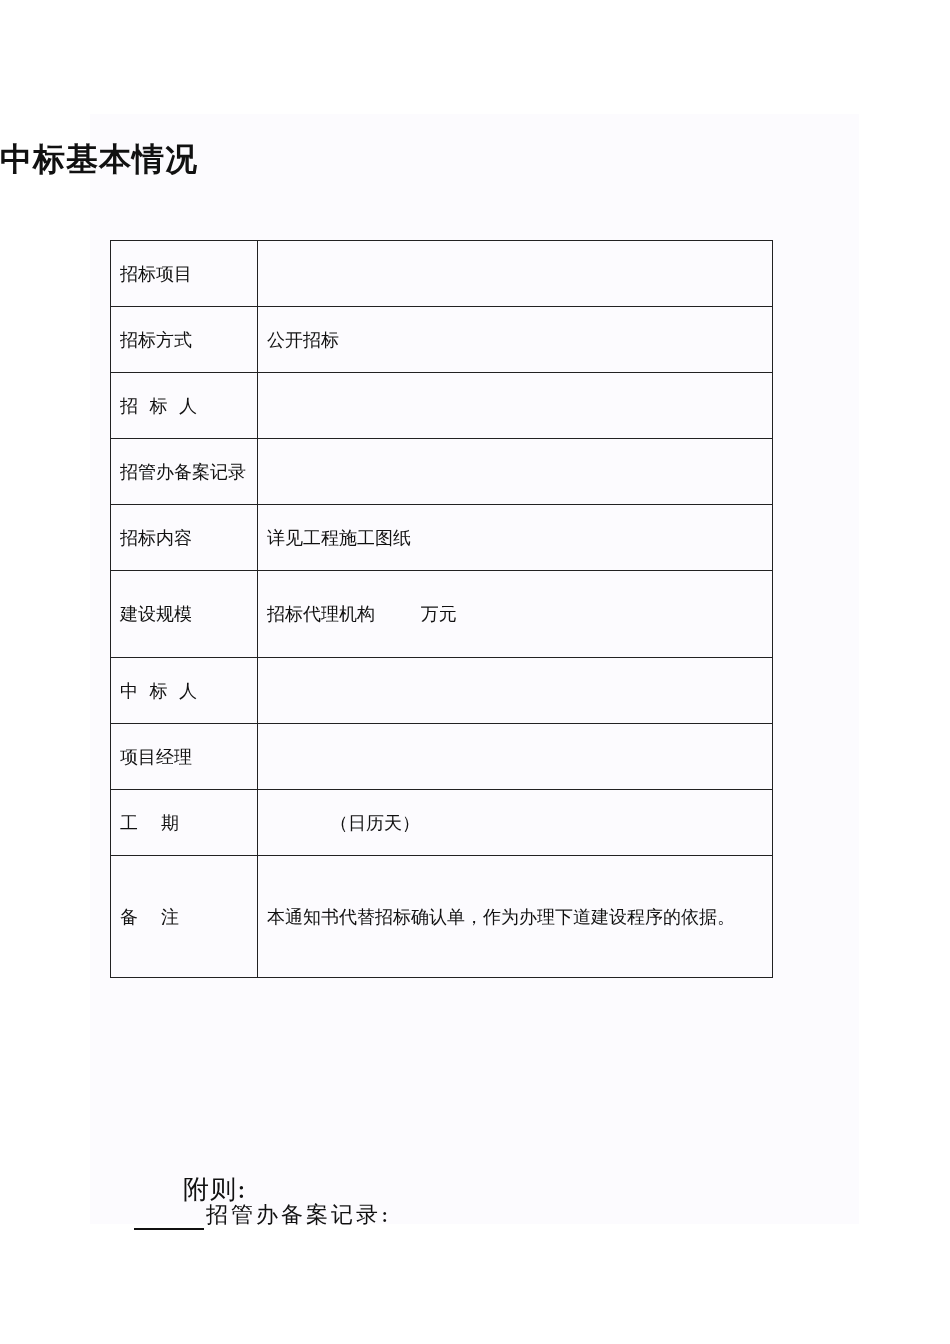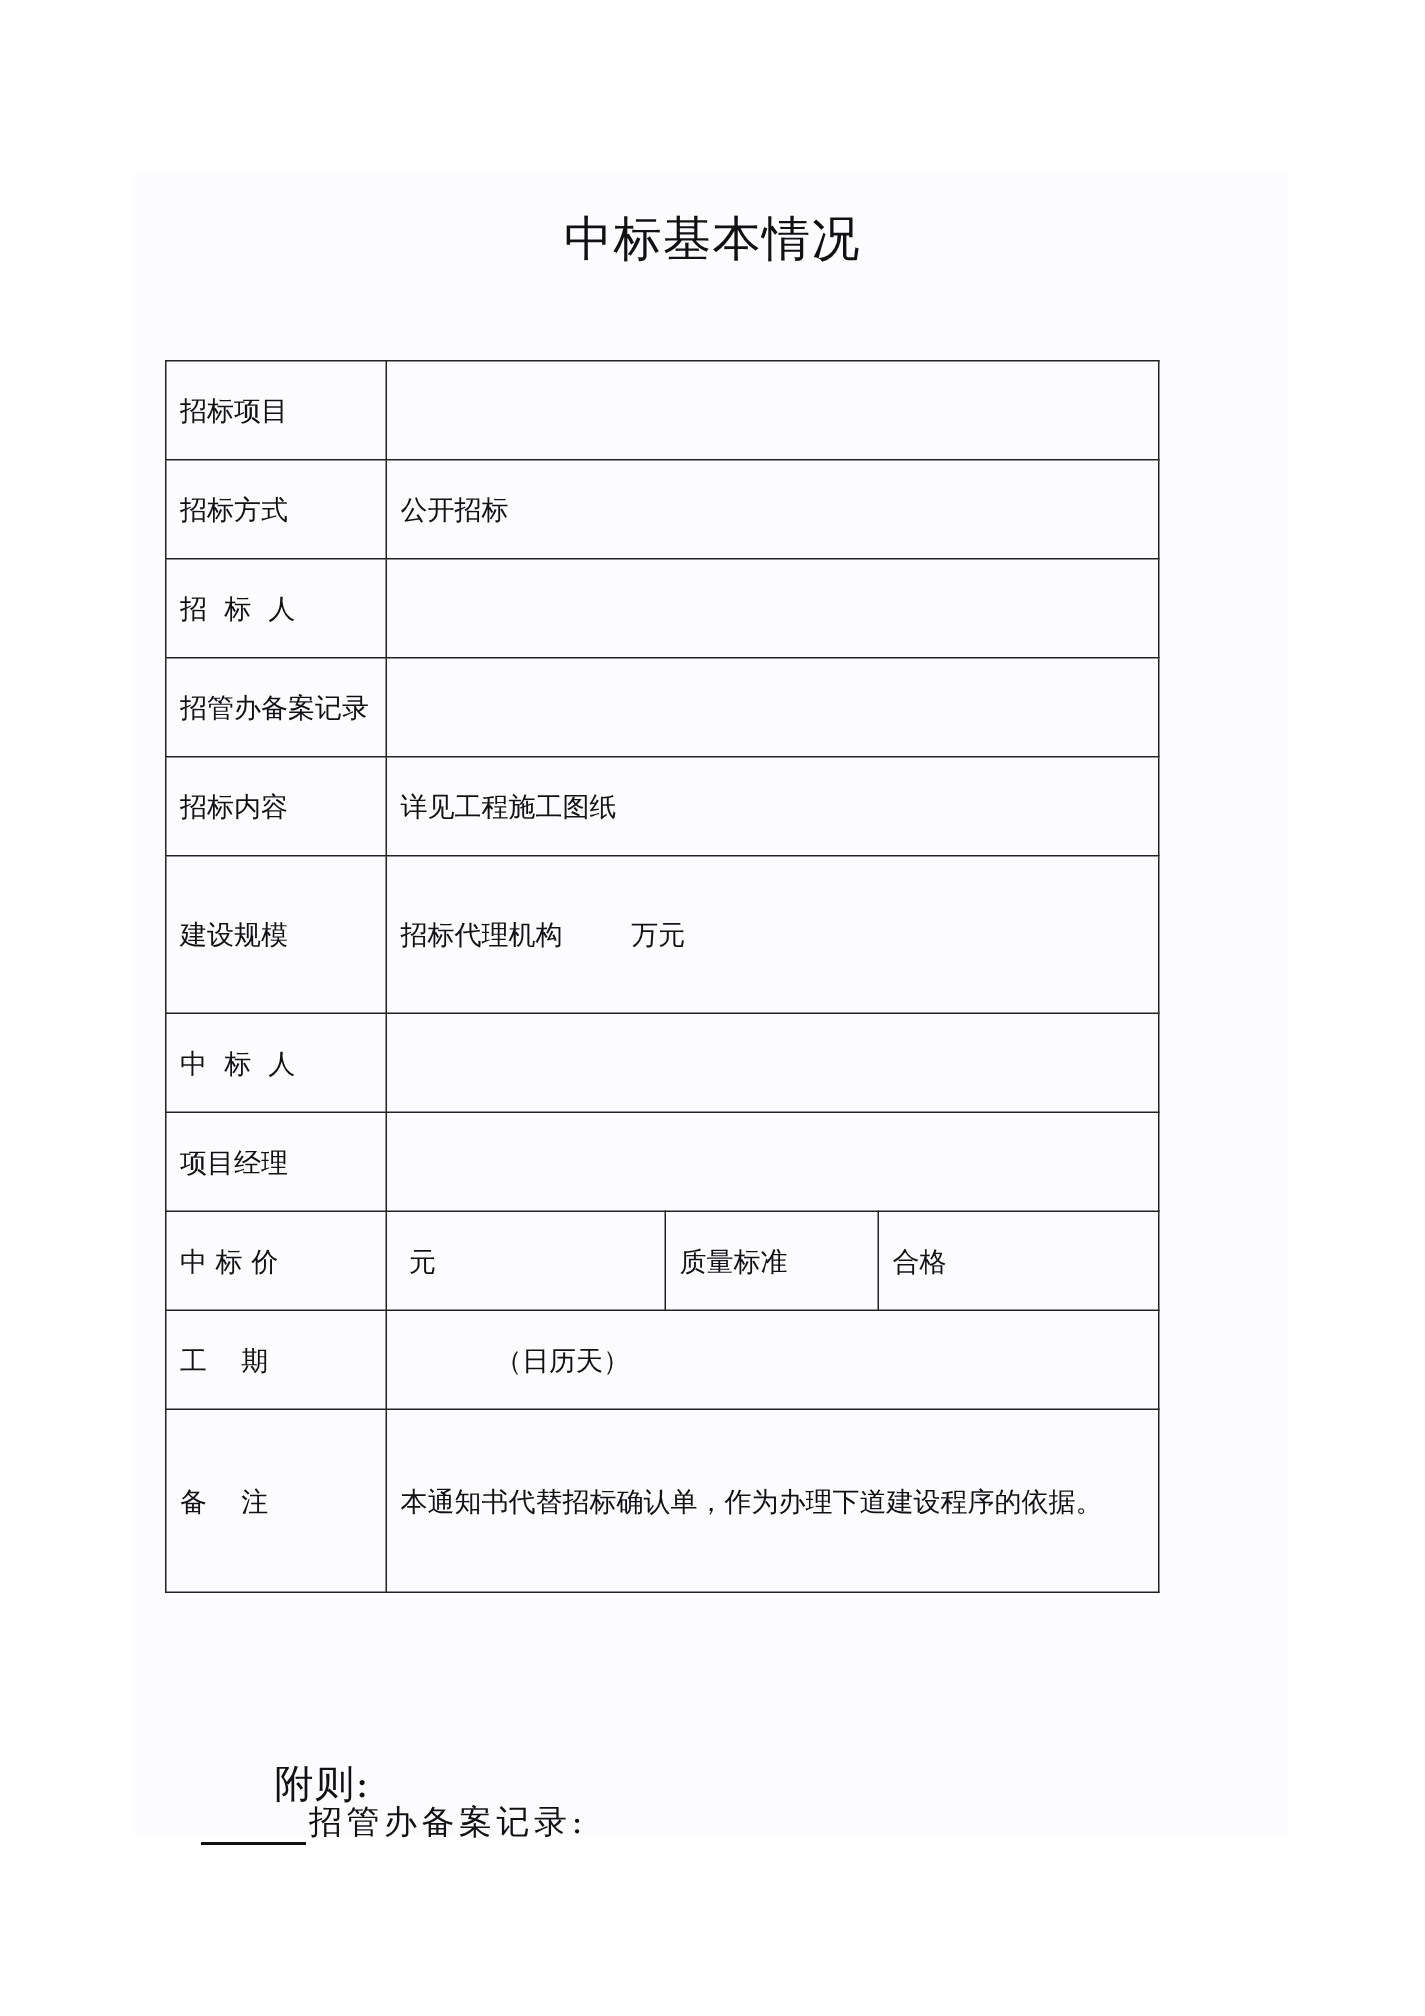--- a/index.html
+++ b/index.html
@@ -1,25 +1,25 @@
 <!DOCTYPE html>
 <html><head>
 <meta charset="utf-8">
 <style>
   html, body { margin:0; padding:0; background:#ffffff; }
   body { width:950px; height:1344px; position:relative; overflow:hidden;
          font-family:"DejaVu Serif", "Liberation Serif", serif; color:#111; }
   .sheet { position:absolute; left:90px; top:114px; width:769px; height:1110px; background:#fcfbfe; }
-  .title { position:absolute; left:0; top:138px; width:950px; text-align:center;
-           font-family:"DejaVu Sans", "Liberation Sans", sans-serif; font-weight:normal; font-size:32px; letter-spacing:1px; }
+  .title { position:absolute; left:0; top:138px; width:950px; 
+           font-family:"DejaVu Sans", "Liberation Sans", sans-serif; font-weight:bold; font-size:32px; letter-spacing:1px; }
   table { position:absolute; left:110px; top:240px; width:662px; border-collapse:collapse; table-layout:fixed;padding-left:28px; }
   td { border:1.3px solid #222; font-size:18px; padding:0 0 0 9px; vertical-align:middle; white-space:nowrap; }
   td.label { width:138px; }
   .r67 { height:66px; }
-  .r105 { height:105px;margin-top:20px; }
+  .r105 { height:87px;margin-top:20px; }
   .r122 { height:122px; }
   .footer1 { position:absolute; left:183px; top:1172px; font-size:26px; letter-spacing:1px; }
   .footer2 { position:absolute; left:134px; top:1200px; font-size:22px; letter-spacing:3px; }
   .blank { display:inline-block; width:70px; border-bottom:2px solid #111; height:22px; vertical-align:bottom; margin-right:2px; }
 </style>
 </head>
 <body>
 
 <div class="sheet"></div>
 
@@ -59,26 +59,20 @@
   </tr>
   <tr class="r67">
     <td class="label" style="white-space:pre">中  标  人</td>
     <td colspan="3"></td>
   </tr>
   <tr class="r67">
     <td class="label">项目经理</td>
     <td colspan="3"></td>
   </tr>
   <tr class="r67">
-    <td class="label">中 标 价</td>
-    <td style="white-space:pre"> 元</td>
-    <td>质量标准</td>
-    <td>合格</td>
-  </tr>
-  <tr class="r67">
     <td class="label" style="white-space:pre">工    期</td>
     <td colspan="3" style="white-space:pre">           （日历天）</td>
   </tr>
   <tr class="r122">
     <td class="label" style="white-space:pre">备    注</td>
     <td colspan="3">本通知书代替招标确认单，作为办理下道建设程序的依据。</td>
   </tr>
 </tbody>
   </table>
 

